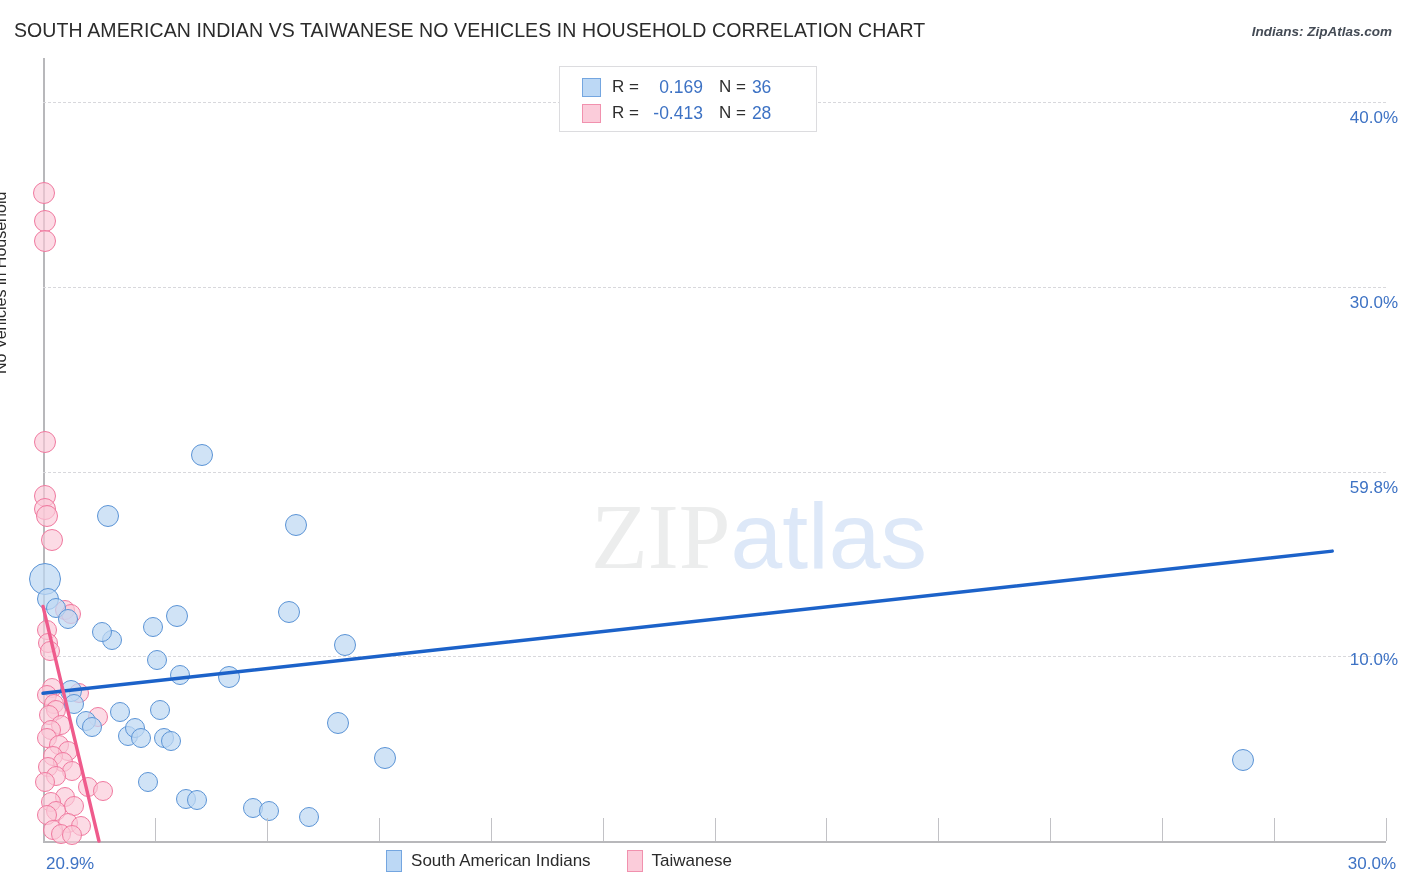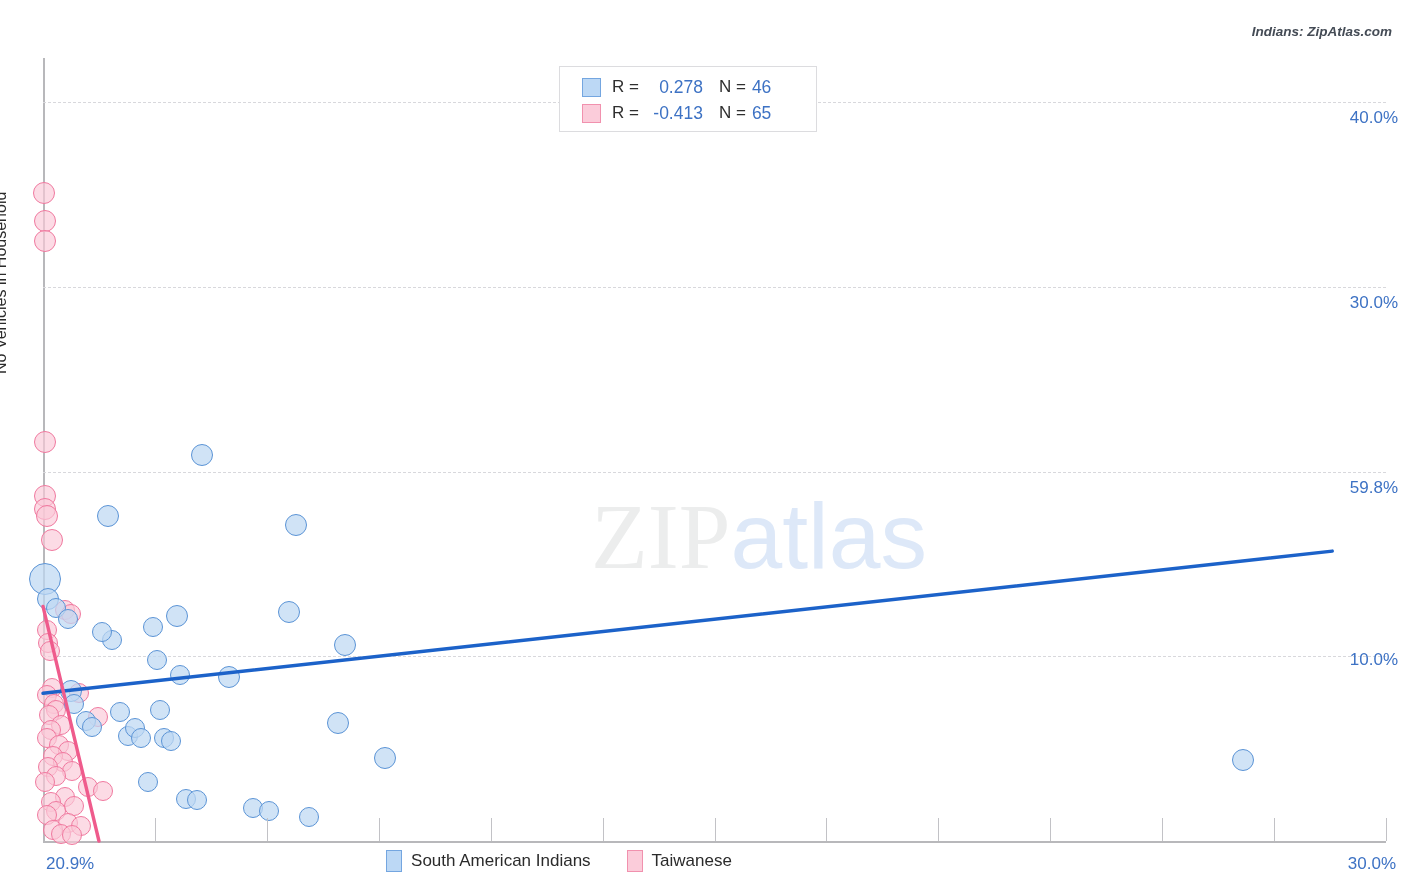--- a/index.html
+++ b/index.html
@@ -210,20 +210,21 @@
   .series-swatch.pink { background: #fbccda; border: 1px solid #f191ae; }
   .series-name {
     font-size: 17px;
     color: #2b2b2b;
   }
 </style>
 </head>
 <body>
 
 <div id="chart-header">
+  <div id="chart-title">SOUTH AMERICAN INDIAN VS TAIWANESE NO VEHICLES IN HOUSEHOLD CORRELATION CHART</div>
   <div id="source-label">Indians: ZipAtlas.com</div>
 </div>
 
 <div id="y-axis-line"></div>
 <div id="x-axis-line"></div>
 
 <div id="plot-area">
   <div id="gridlines">
       <div class="gridline" style="top: 598.33px;"></div>
       <div class="gridline" style="top: 413.66px;"></div>
@@ -343,30 +344,30 @@
   </div>
 
 <div id="y-axis-title">No Vehicles in Household</div>
 <div id="x-min-label">20.9%</div>
 <div id="x-max-label">30.0%</div>
 
 <div id="stats-legend">
   <div class="stats-row">
     <span class="swatch blue"></span>
     <span class="stats-label">R =</span>
-    <span class="stats-value r-val">0.278</span>
+    <span class="stats-value r-val">0.169</span>
     <span class="stats-label n-lead">N =</span>
-    <span class="stats-value">46</span>
+    <span class="stats-value">36</span>
   </div>
   <div class="stats-row">
     <span class="swatch pink"></span>
     <span class="stats-label">R =</span>
     <span class="stats-value r-val">-0.413</span>
     <span class="stats-label n-lead">N =</span>
-    <span class="stats-value">65</span>
+    <span class="stats-value">28</span>
   </div>
 </div>
 
 <div id="series-legend">
   <div class="series-item">
     <span class="series-swatch blue"></span>
     <span class="series-name">South American Indians</span>
   </div>
   <div class="series-item">
     <span class="series-swatch pink"></span>

